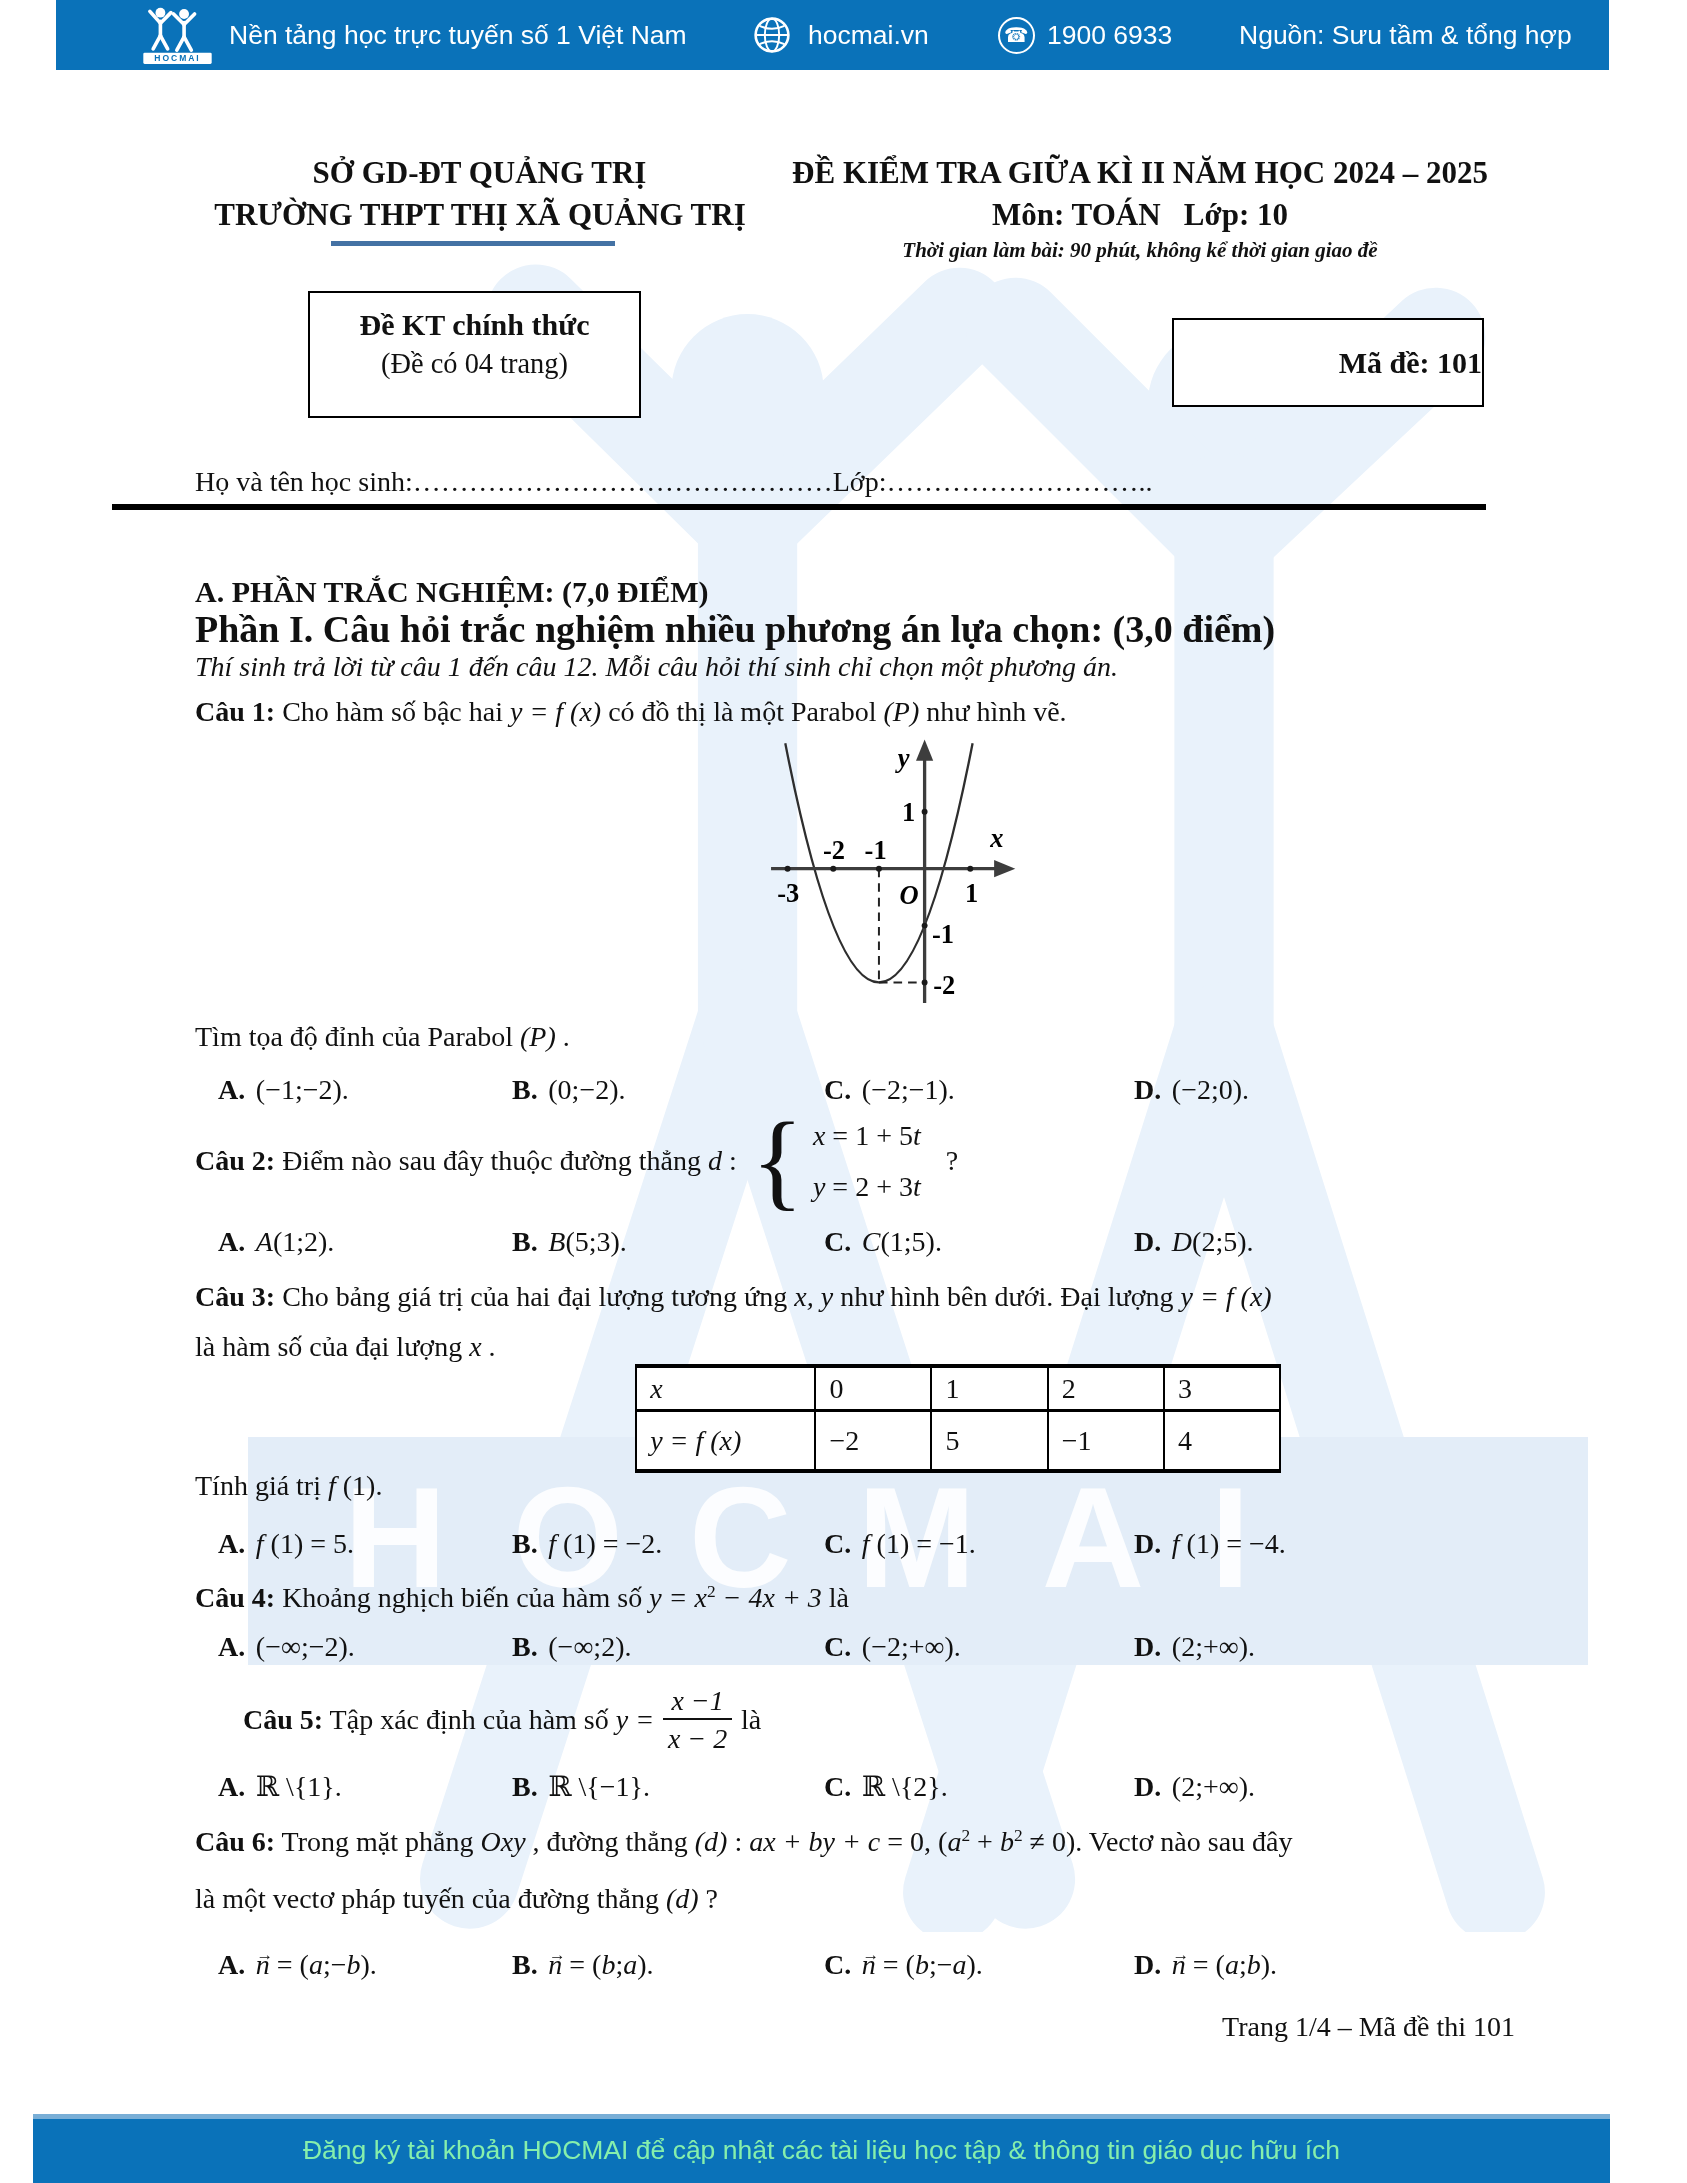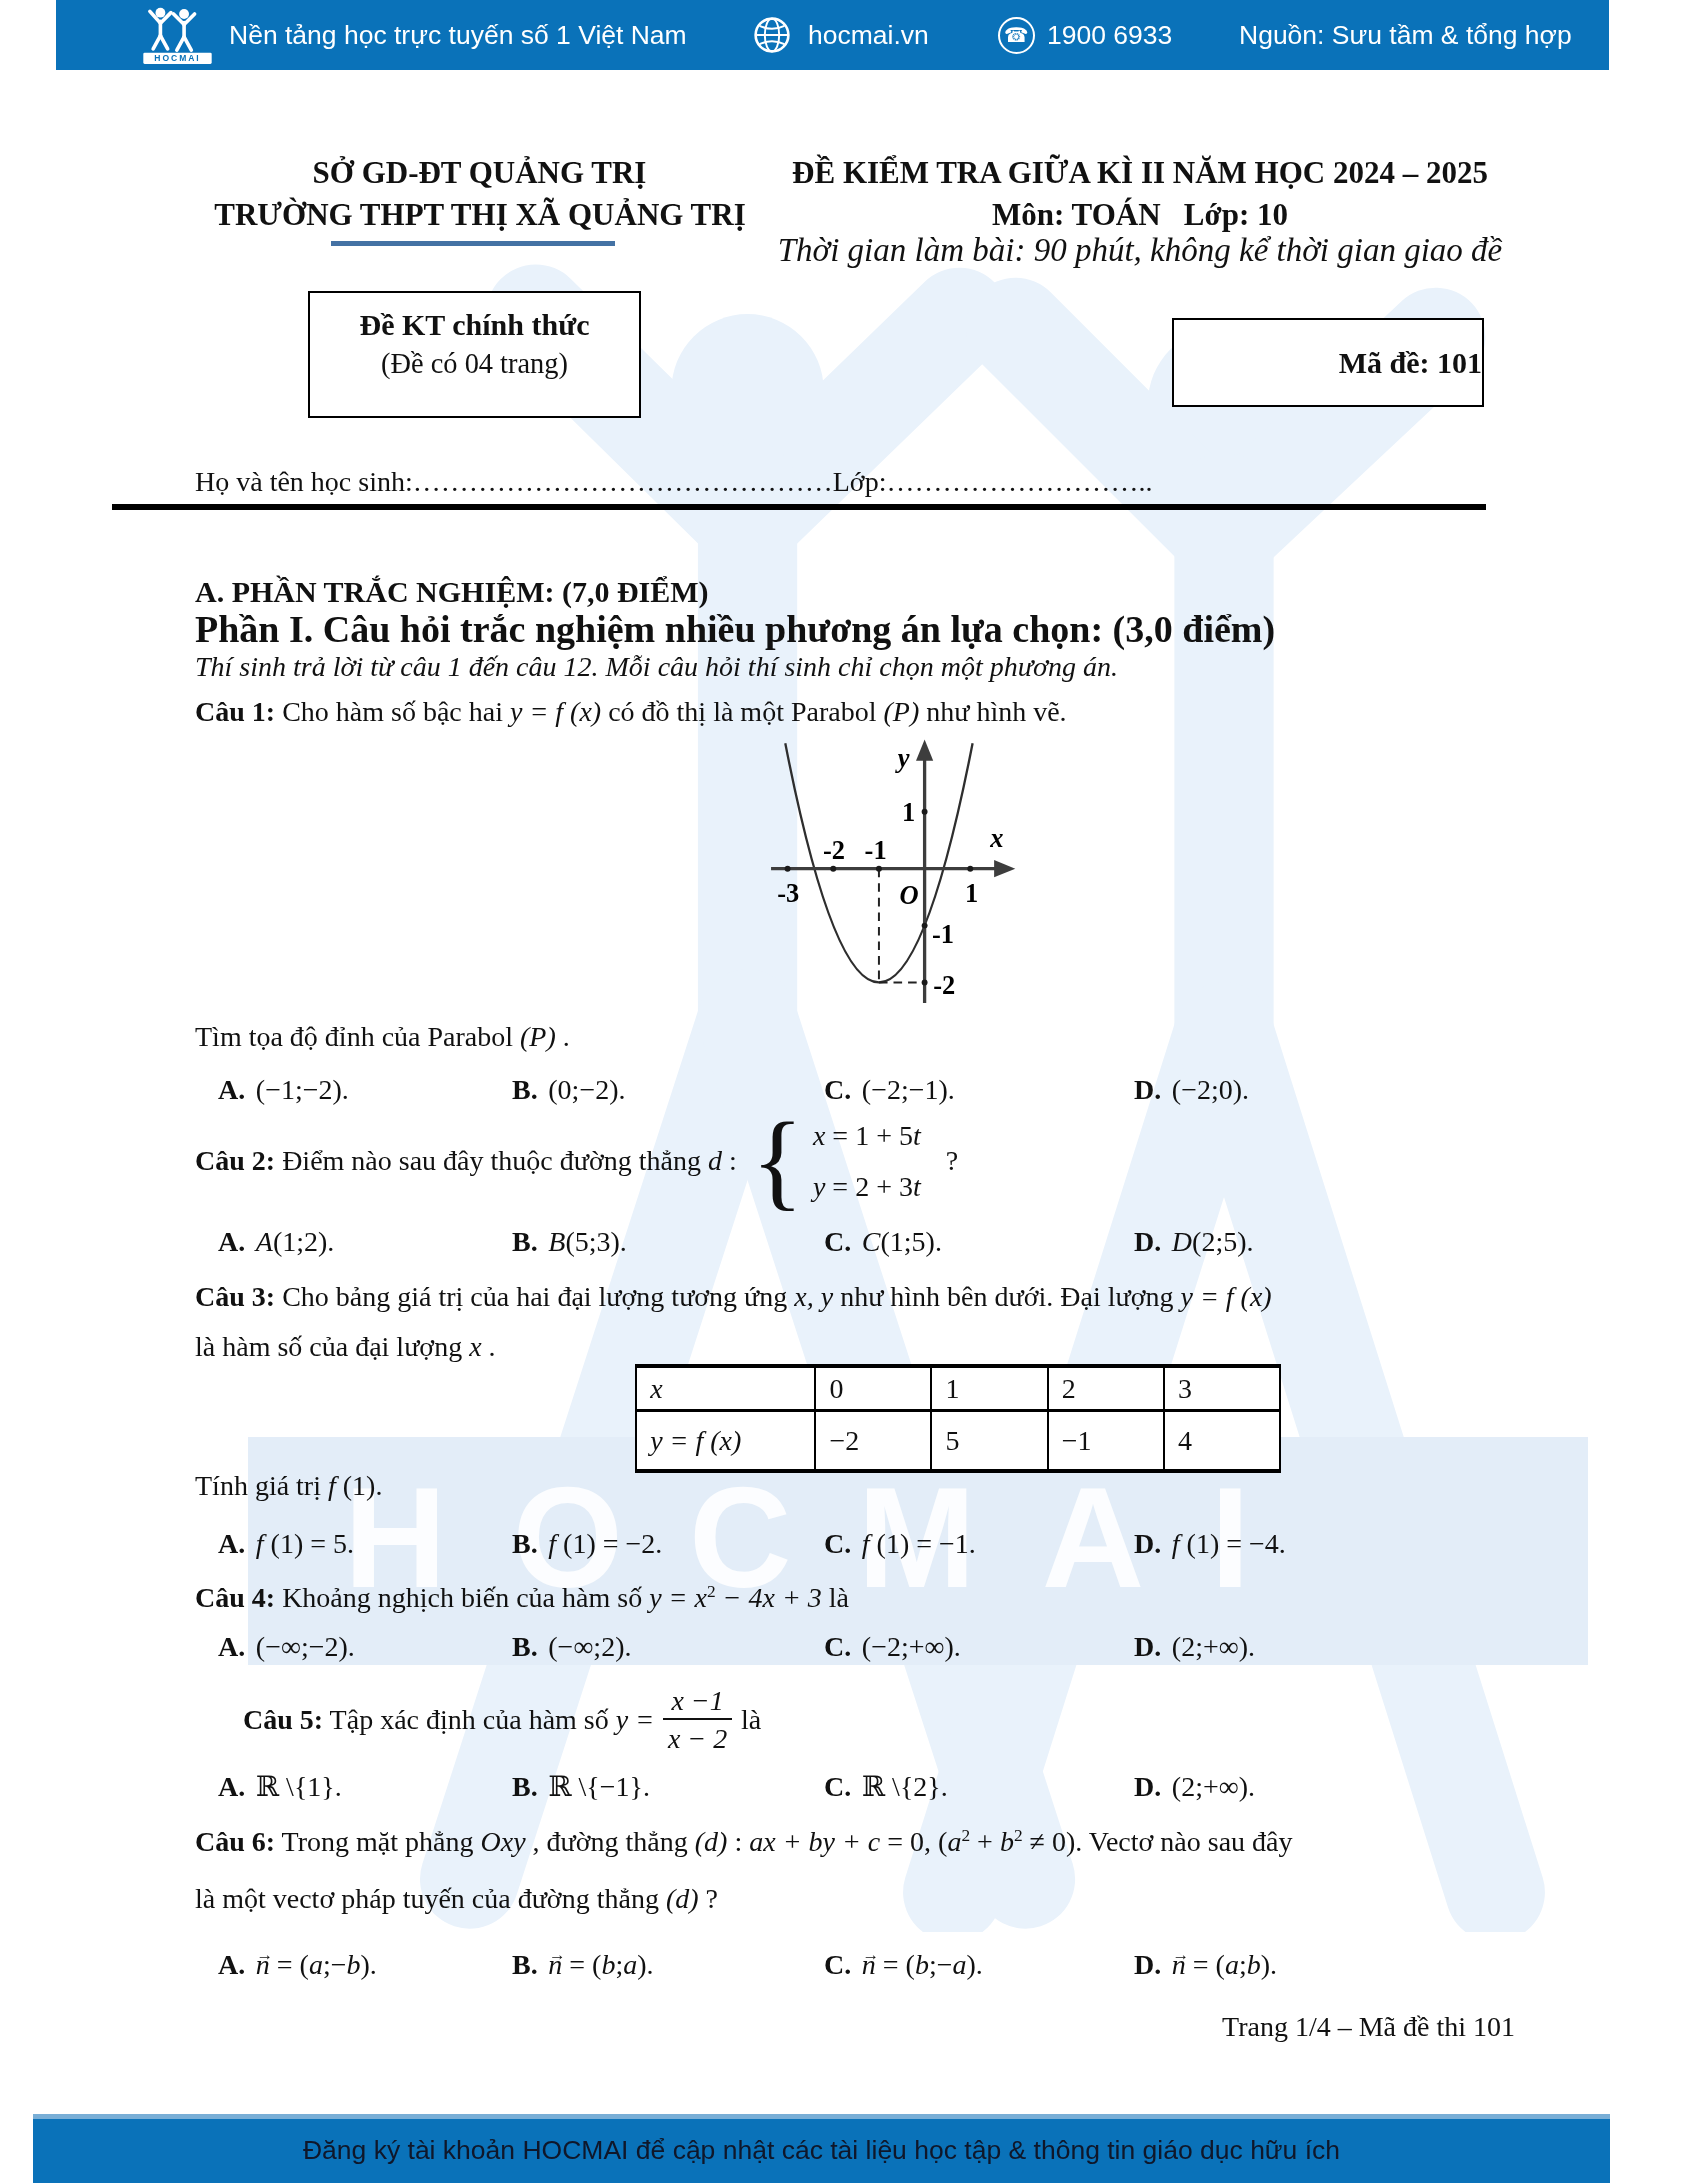--- a/index.html
+++ b/index.html
@@ -9,21 +9,21 @@
   }
   .abs{position:absolute;}
   
   .topbar{left:56px;top:0;width:1553px;height:70px;background:#0a72b9;
     font-family:"Liberation Sans","DejaVu Sans",sans-serif;color:#fff;}
   .topbar .bar-item{position:absolute;top:0;height:70px;display:flex;align-items:center;font-size:26.5px;}
   .botbar{left:33px;top:2114px;width:1577px;height:69px;background:#0a72b9;
     font-family:"Liberation Sans","DejaVu Sans",sans-serif;}
   .botbar .topline{position:absolute;left:0;top:0;width:100%;height:4.6px;background:#79aed6;}
   .botbar .bottext{position:absolute;left:0;top:4.6px;width:100%;height:64px;display:flex;
-    align-items:center;justify-content:center;color:#0f172a;font-size:26.5px;}
+    align-items:center;justify-content:center;color:#86efac;font-size:26.5px;}
   .iconcircle{width:33px;height:33px;border:2.6px solid #fff;border-radius:50%;
     display:flex;align-items:center;justify-content:center;font-size:20px;line-height:1;}
   
   .wm-band{left:248px;top:1437px;width:1340px;height:228px;background:#e3edf8;}
   .wm-word{left:344px;top:1485px;width:1125px;font-family:"Liberation Sans","DejaVu Sans",sans-serif;
     font-weight:bold;font-size:142px;line-height:106px;letter-spacing:66px;color:rgba(255,255,255,0.88);}
   
   .line{position:absolute;font-size:28px;line-height:37px;white-space:nowrap;}
   .b{font-weight:bold;}
   .i{font-style:italic;}
@@ -122,21 +122,21 @@
   <div class="bar-item" style="left:991px;">1900 6933</div>
   <div class="bar-item" style="left:1183px;">Nguồn: Sưu tầm &amp; tổng hợp</div>
 </div>
 
 <div class="abs line hd c" style="left:195px;top:154px;width:569px;">SỞ GD-ĐT QUẢNG TRỊ</div>
 <div class="abs line hd c" style="left:169px;top:196px;width:622px;">TRƯỜNG THPT THỊ XÃ QUẢNG TRỊ</div>
 <div class="abs schoolline" style="position:absolute;left:331px;top:241px;width:284px;"></div>
 
 <div class="abs line hd c" style="left:758px;top:154px;width:764px;">ĐỀ KIỂM TRA GIỮA KÌ II NĂM HỌC 2024 – 2025</div>
 <div class="abs line hd c" style="left:758px;top:196px;width:764px;">Môn: TOÁN&nbsp;&nbsp; Lớp: 10</div>
-<div class="abs line it c" style="left:758px;top:232px;width:764px;font-size:33px;">Thời gian làm bài: 90 phút, không kể thời gian giao đề</div>
+<div class="abs line it c" style="left:758px;top:232px;width:764px;font-size:21px;font-weight:bold;">Thời gian làm bài: 90 phút, không kể thời gian giao đề</div>
 
 <div class="box" style="left:308px;top:291px;width:329px;height:123px;">
   <div class="line" style="position:static;font-weight:bold;font-size:30px;line-height:40px;margin-top:12px;">Đề KT chính thức</div>
   <div class="line" style="position:static;font-size:28.4px;line-height:37px;">(Đề có 04 trang)</div>
 </div>
 <div class="box" style="left:1172px;top:318px;width:308px;height:85px;border-width:2px;text-align:right;">
   <div class="line" style="position:static;font-weight:bold;font-size:30px;line-height:85px;">Mã đề: 101</div>
 </div>
 
 <div class="abs line" style="left:195px;top:463px;width:1164px;">Họ và tên học sinh:………………………………………Lớp:………………………..</div>

